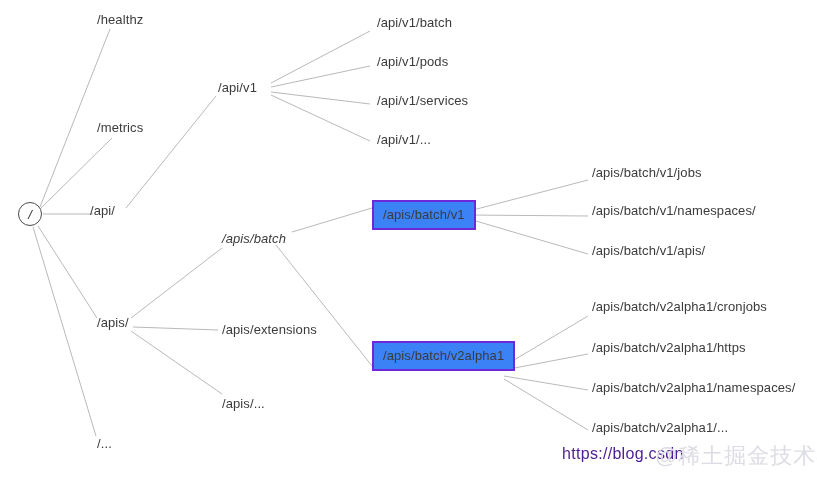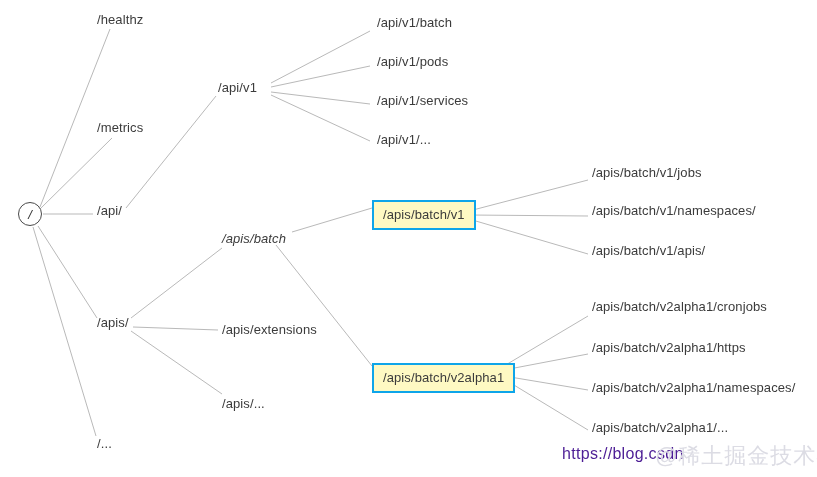--- a/index.html
+++ b/index.html
@@ -25,23 +25,23 @@
   .node {
     position: absolute;
     font-family: "Liberation Sans", sans-serif;
     font-size: 13px;
     color: #3b3b3b;
     white-space: nowrap;
     line-height: 15px;
     letter-spacing: 0.1px;
   }
   .node.boxed {
-    border: 2px solid #0ea5e9;
+    border: 2px solid #6d28d9;
     padding: 5px 9px 6px 9px;
-    background: #fef9c3;
+    background: #3b82f6;
     box-sizing: border-box;
   }
   .root-node {
     position: absolute;
     width: 24px;
     height: 24px;
     border: 1px solid #4a4a4a;
     border-radius: 50%;
     background: #ffffff;
     display: flex;
@@ -100,33 +100,33 @@
       <line x1="504" y1="376" x2="588" y2="390" stroke="#b9b9b9" stroke-width="1"></line>
       <line x1="504" y1="379" x2="588" y2="430" stroke="#b9b9b9" stroke-width="1"></line>
     </svg>
 
   <div id="node-layer">
       <div class="root-node" style="left: 18px; top: 202px;">
         <span>/</span>
       </div>
       <div class="node" style="left: 97px; top: 12px;"><span>/healthz</span></div>
       <div class="node" style="left: 97px; top: 120px;"><span>/metrics</span></div>
-      <div class="node" style="left: 97px; top: 203px;"><span>/api/</span></div>
+      <div class="node" style="left: 90px; top: 203px;"><span>/api/</span></div>
       <div class="node" style="left: 97px; top: 315px;"><span>/apis/</span></div>
       <div class="node" style="left: 97px; top: 436px;"><span>/...</span></div>
       <div class="node" style="left: 218px; top: 80px;"><span>/api/v1</span></div>
       <div class="node" style="left: 222px; top: 231px; font-style: italic;"><span>/apis/batch</span></div>
       <div class="node" style="left: 222px; top: 322px;"><span>/apis/extensions</span></div>
       <div class="node" style="left: 222px; top: 396px;"><span>/apis/...</span></div>
       <div class="node" style="left: 377px; top: 15px;"><span>/api/v1/batch</span></div>
       <div class="node" style="left: 377px; top: 54px;"><span>/api/v1/pods</span></div>
       <div class="node" style="left: 377px; top: 93px;"><span>/api/v1/services</span></div>
       <div class="node" style="left: 377px; top: 132px;"><span>/api/v1/...</span></div>
       <div class="node boxed" style="left: 372px; top: 200px;"><span>/apis/batch/v1</span></div>
-      <div class="node boxed" style="left: 372px; top: 363px;"><span>/apis/batch/v2alpha1</span></div>
+      <div class="node boxed" style="left: 372px; top: 341px;"><span>/apis/batch/v2alpha1</span></div>
       <div class="node" style="left: 592px; top: 165px;"><span>/apis/batch/v1/jobs</span></div>
       <div class="node" style="left: 592px; top: 203px;"><span>/apis/batch/v1/namespaces/</span></div>
       <div class="node" style="left: 592px; top: 243px;"><span>/apis/batch/v1/apis/</span></div>
       <div class="node" style="left: 592px; top: 299px;"><span>/apis/batch/v2alpha1/cronjobs</span></div>
       <div class="node" style="left: 592px; top: 340px;"><span>/apis/batch/v2alpha1/https</span></div>
       <div class="node" style="left: 592px; top: 380px;"><span>/apis/batch/v2alpha1/namespaces/</span></div>
       <div class="node" style="left: 592px; top: 420px;"><span>/apis/batch/v2alpha1/...</span></div>
     </div>
 
   <div class="watermark watermark-url" style="left: 562px; top: 445px;">https://blog.csdn</div>

